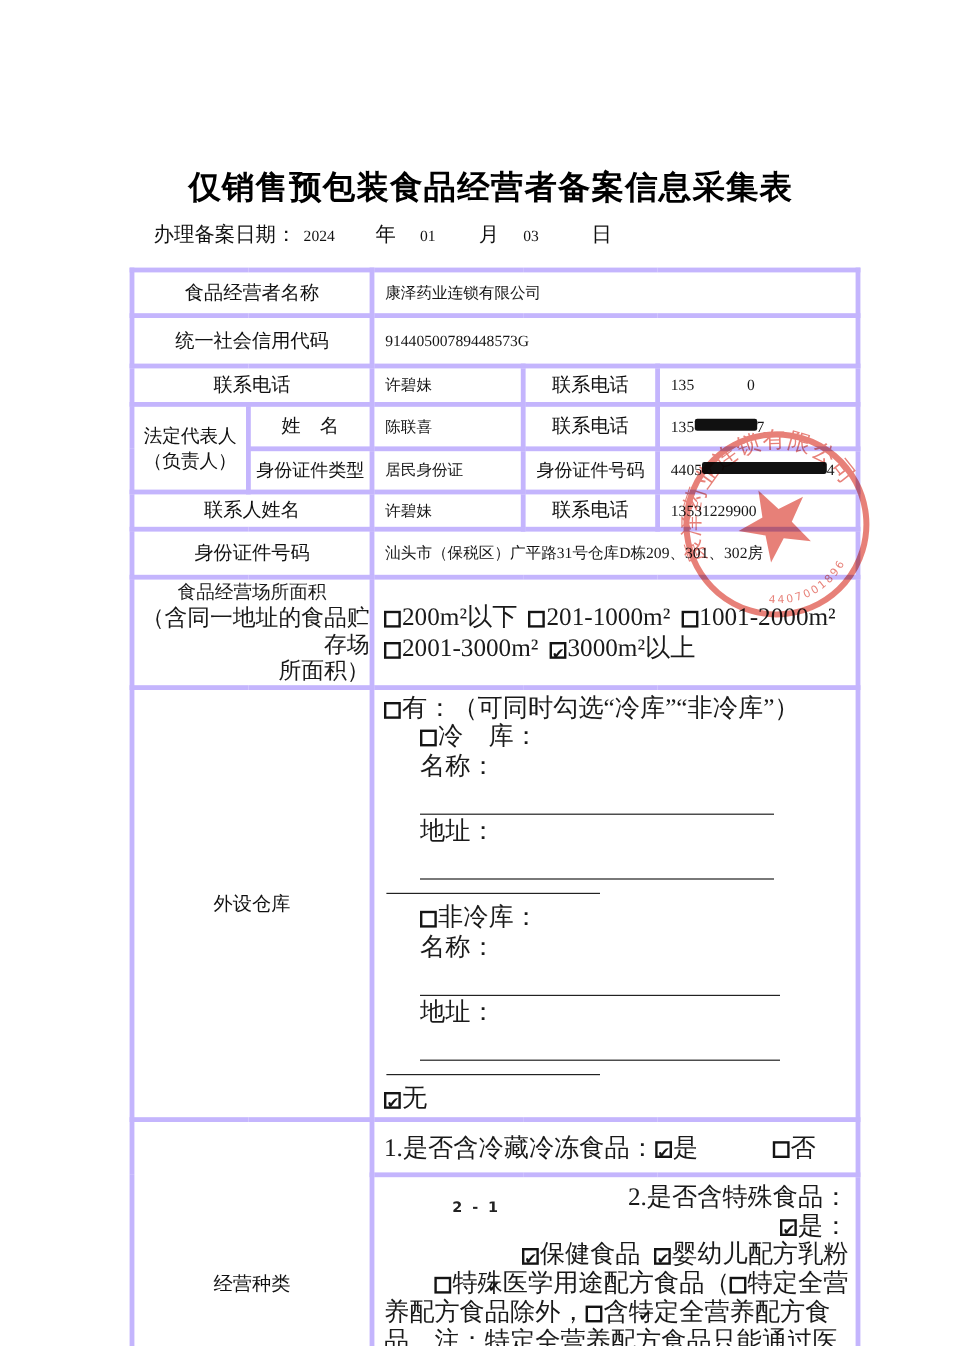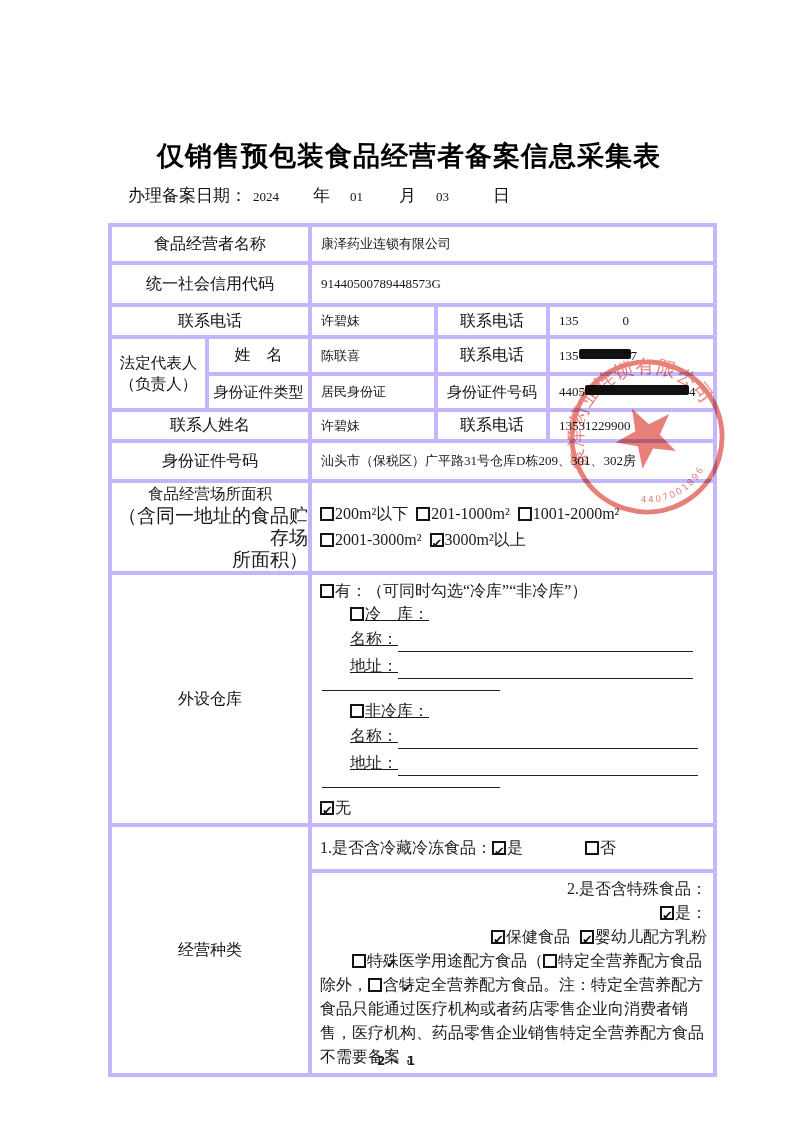--- a/index.html
+++ b/index.html
@@ -32,21 +32,21 @@
     border-collapse:collapse; table-layout:fixed;
     width:605px; background:transparent;
   }
   table.form td {
     border:4px solid #c4b5fd;
     vertical-align:middle;
     overflow:hidden;
   }
   td.lbl { text-align:center; font-size:16px; color:#111; }
   td.val { font-size:13px; padding-left:9px; color:#161616; }
-  td.content { font-size:16px; padding:4px 6px 4px 8px; vertical-align:top; }
+  td.content { font-size:21px; padding:4px 6px 4px 8px; vertical-align:top; }
   .pre { white-space:pre-line; }
 
   .cb {
     display:inline-block; width:14px; height:14px;
     border:2px solid #141414; background:#fff;
     position:relative; vertical-align:-2px; margin-right:1px;
   }
   .cb.checked::after {
     content:"✔";
     position:absolute; left:0px; top:-4px;
@@ -61,36 +61,36 @@
   .fill-line {
     display:inline-block; height:15px;
     border-bottom:1px solid #222; vertical-align:bottom;
   }
   .sep-line {
     width:178px; border-bottom:1.5px solid #222;
     margin:4px 0 8px 2px; height:8px;
   }
   .wh-line { line-height:23px; }
   .wh-field { line-height:27px; }
-  .indent1 { padding-left:30px;text-decoration:underline; }
+  .indent1 { padding-left:30px; }
   .cat-p { line-height:24px; text-indent:2em; }
   .cat-line { line-height:24px;text-align:right; }
   .q1-line { line-height:26px; padding-top:5px; }
   .q1-gap { display:inline-block; width:62px; }
   .opts { line-height:26px; font-size:14px; padding-top:4px; letter-spacing:0; }
   .opts .opt { margin-right:4px; white-space:nowrap; }
   .area-l1 { text-align:center; font-size:15.5px; line-height:22px; }
   .area-l23 { text-align:right; font-size:19px; line-height:22px; padding-left:2px; }
 
   .stamp {
     position:absolute; left:552px; top:342px; width:190px; height:190px;
     mix-blend-mode:multiply; opacity:0.85; pointer-events:none;
   }
   .footer {
-    position:absolute; left:0; top:1054px; width:794px; text-align:center;
+    position:absolute; left:0; top:999px; width:794px; text-align:center;
     font-size:12px; letter-spacing:2px; color:#222;
     font-family:"DejaVu Sans",sans-serif; font-weight:bold;
   }
 </style>
 </head>
 <body>
 
 <div class="title">仅销售预包装食品经营者备案信息采集表</div>
 
 <div class="date-line">

